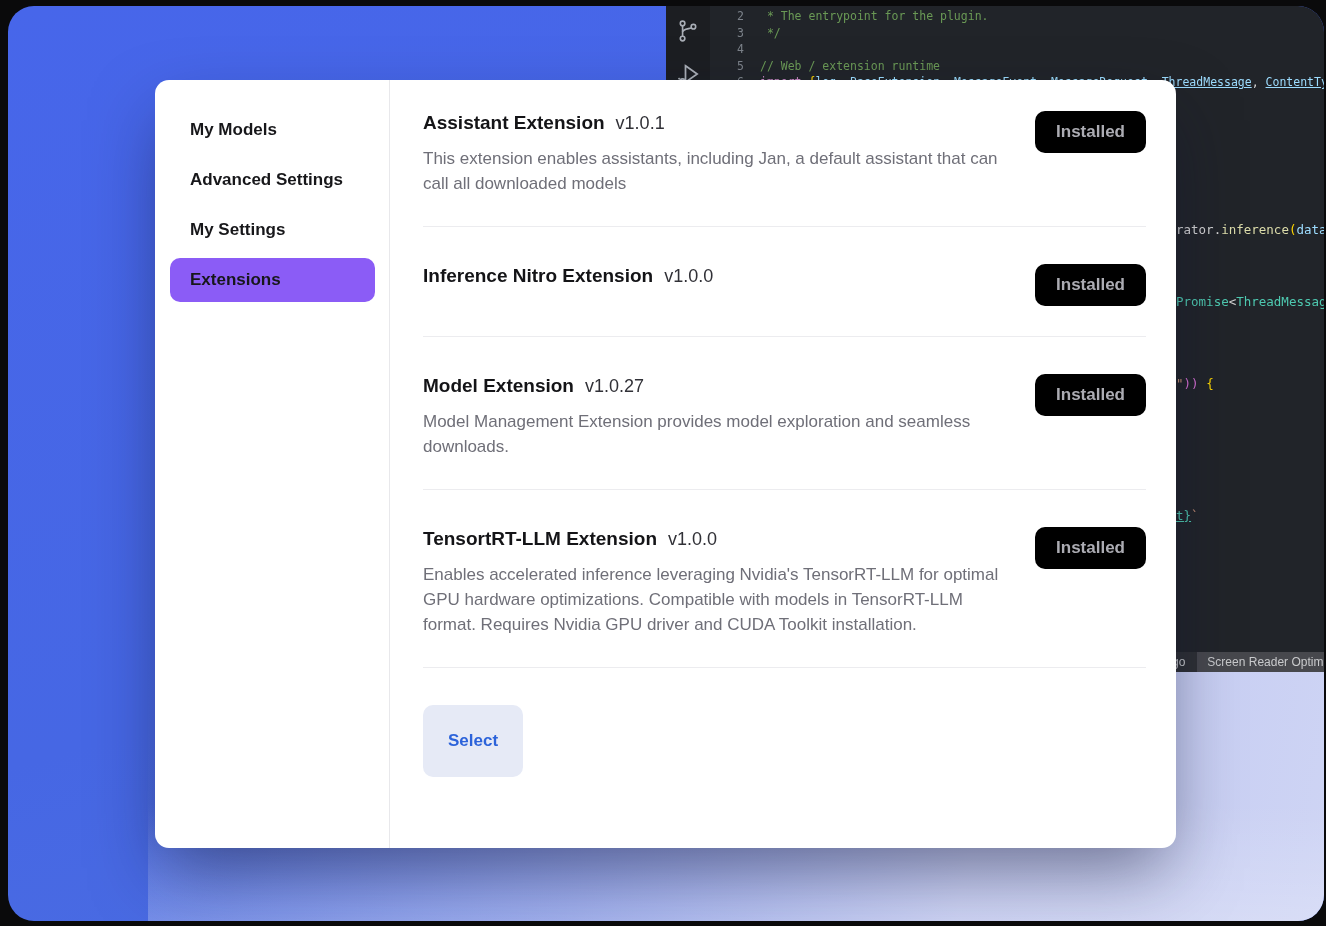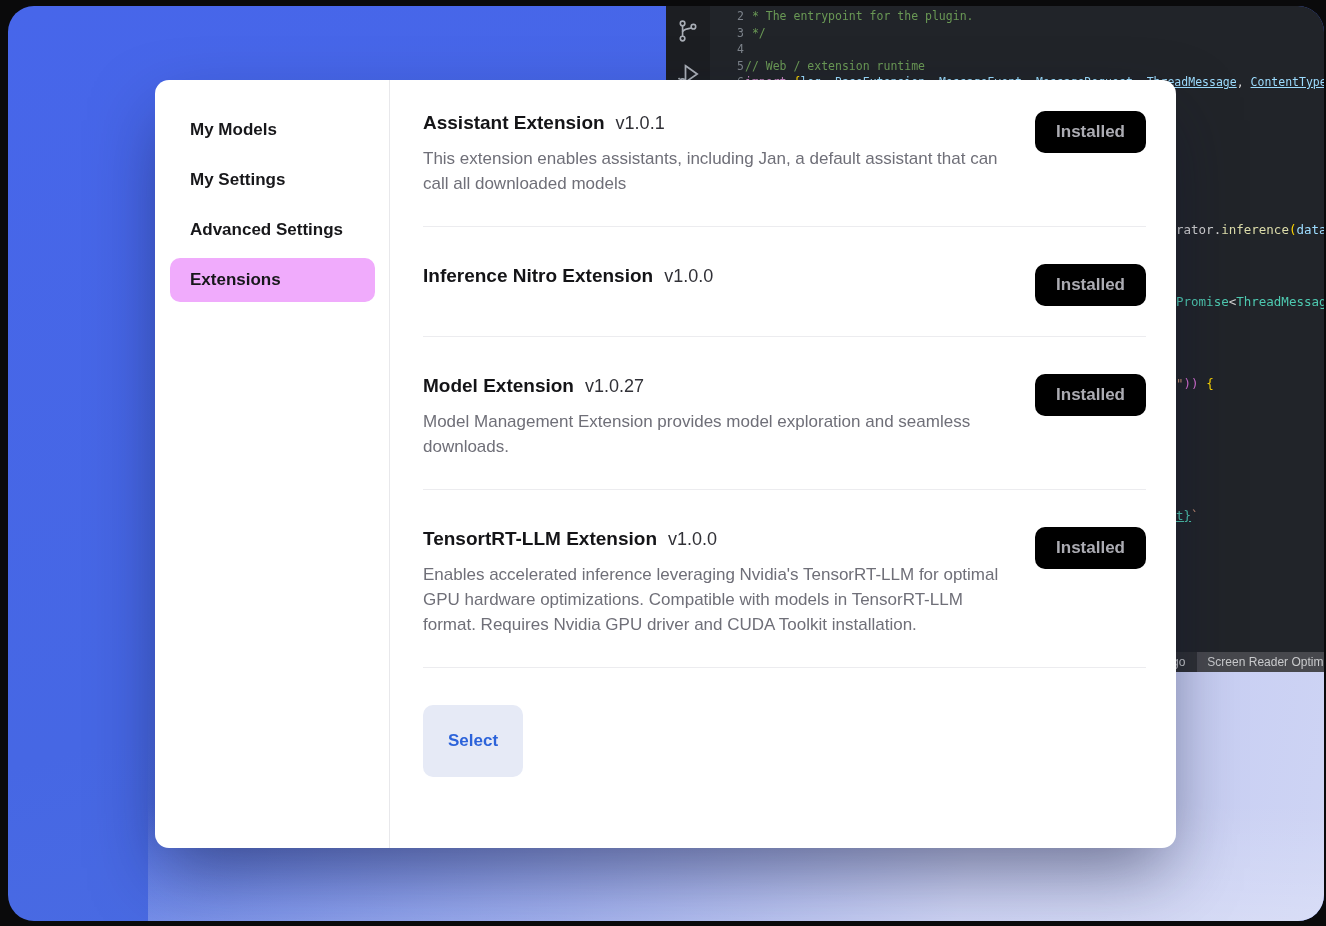--- a/index.html
+++ b/index.html
@@ -31,21 +31,21 @@
   .activity{
     position:absolute;left:0;top:0;width:44px;height:100%;
     background:#1c1e22;
   }
   .act-icon{position:absolute;left:9px;}
   .act-icon.scm{top:12px;}
   .act-icon.dbg{top:54px;}
   .code-area{position:absolute;left:44px;top:2px;right:0;}
   .cline{display:flex;height:16.5px;line-height:16.5px;font-size:11.5px;white-space:pre;}
   .ln{width:34px;text-align:right;color:#7c828a;flex:none;}
-  .ctext{margin-left:1px;}
+  .ctext{margin-left:16px;}
   .frag{position:absolute;left:510px;font-size:12.5px;line-height:15px;white-space:pre;}
   .tk-comment{color:#6a9955}
   .tk-keyword{color:#c586c0}
   .tk-bracket{color:#ffd700}
   .tk-bracket2{color:#da70d6}
   .tk-ident{color:#9cdcfe}
   .tk-identu{color:#9cdcfe;text-decoration:underline}
   .tk-plain{color:#d4d4d4}
   .tk-fn{color:#dcdcaa}
   .tk-type{color:#4ec9b0}
@@ -72,21 +72,21 @@
     width:235px;flex:none;box-sizing:border-box;
     border-right:1px solid #e8e8eb;
     padding:28px 15px 0 15px;
   }
   .side-item{
     width:205px;height:44px;box-sizing:border-box;
     display:flex;align-items:center;padding:0 20px;
     font-size:17px;font-weight:600;color:#17171a;
     border-radius:10px;margin-bottom:6px;cursor:pointer;
   }
-  .side-item.active{background:#f0abfc;}
+  .side-item.active{background:#8b5cf6;}
   .content{flex:1;box-sizing:border-box;padding:0 30px 0 33px;}
   .ext-row{
     display:flex;justify-content:space-between;align-items:flex-start;
     padding:37px 0 30px 0;border-bottom:1px solid #ececef;
   }
   .ext-row:first-child{padding-top:31px;}
   .ext-row:last-child{border-bottom:none;}
   .ext-info{width:582px;}
   .ext-title{font-size:19px;font-weight:700;color:#141417;line-height:24px;}
   .ext-ver{font-weight:400;margin-left:11px;color:#313137;font-size:18px;}
@@ -143,24 +143,24 @@
       <span class="status-seg">Screen Reader Optimize</span>
     </div>
   </div>
 
   <div class="modal">
     <aside class="sidebar" id="sidebar-list">
         <div class="side-item">
           <span>My Models</span>
         </div>
         <div class="side-item">
-          <span>My Settings</span>
+          <span>Advanced Settings</span>
         </div>
         <div class="side-item">
-          <span>Advanced Settings</span>
+          <span>My Settings</span>
         </div>
         <div class="side-item active">
           <span>Extensions</span>
         </div>
       </aside>
     <main class="content" id="ext-list">
         <div class="ext-row">
           <div class="ext-info">
             <div class="ext-title"><span>Assistant Extension</span><span class="ext-ver">v1.0.1</span></div>
             <p class="ext-desc" style="margin: 11px 0px 0px;"><span>This extension enables assistants, including Jan, a default assistant that can call all downloaded models</span></p>

